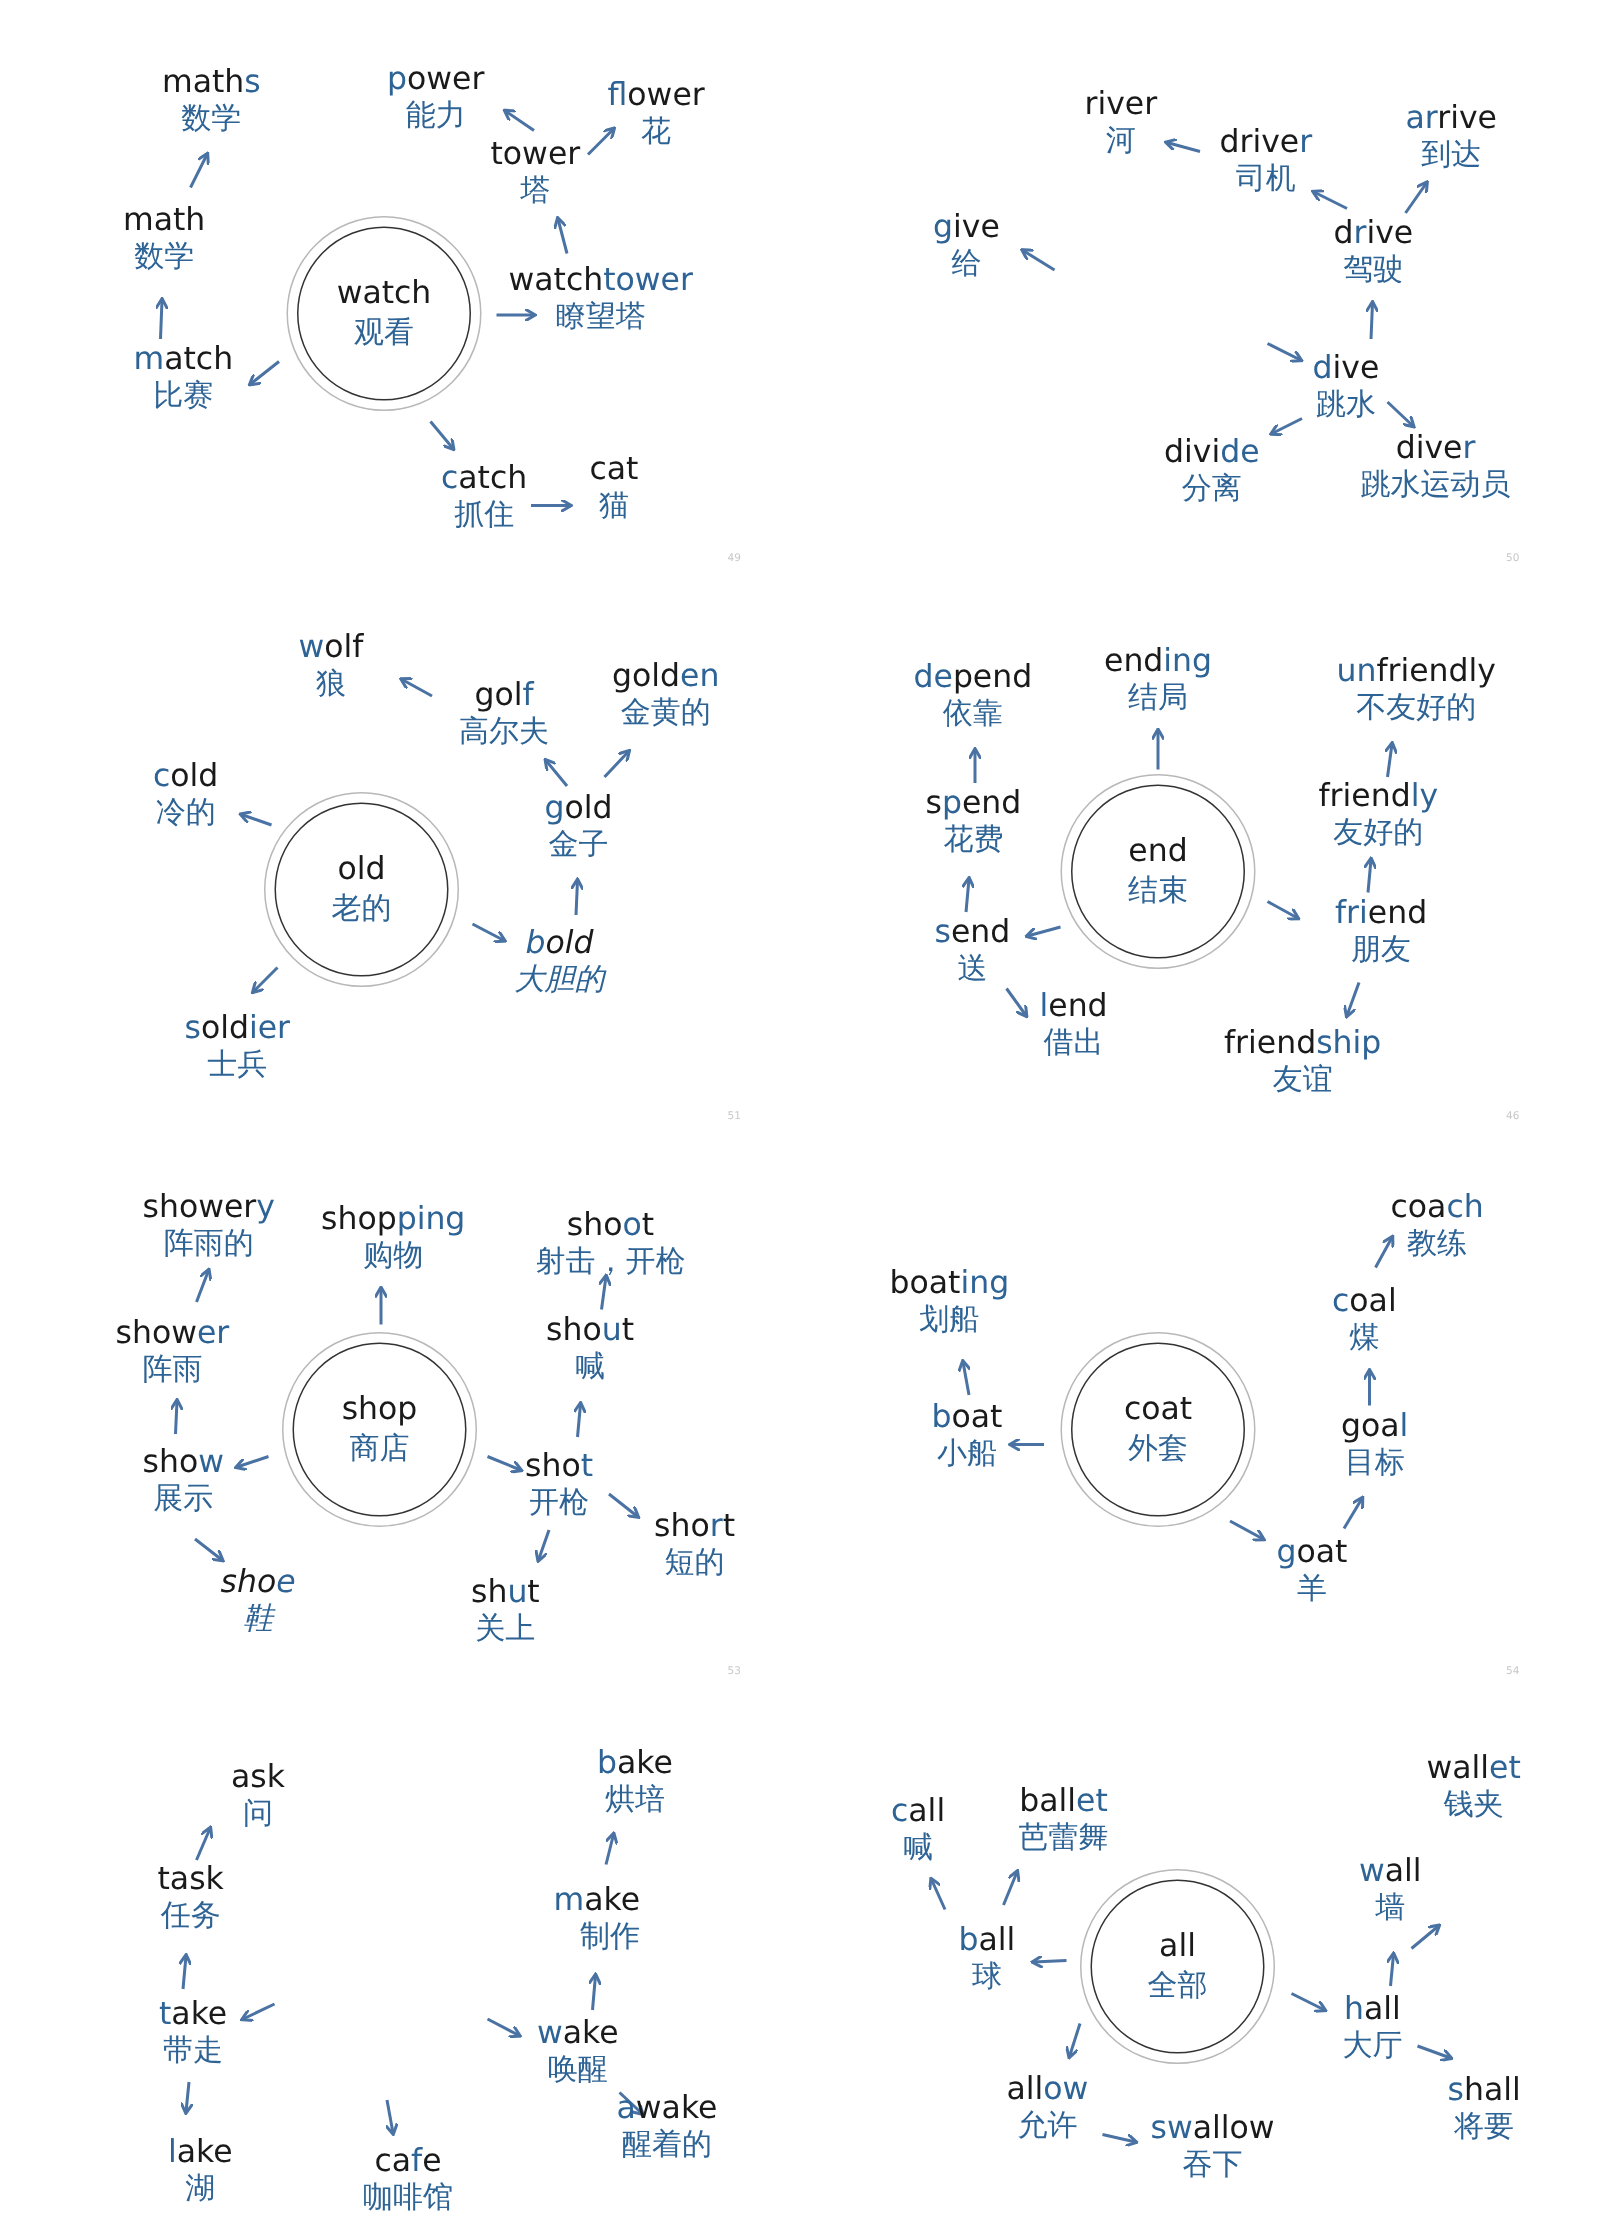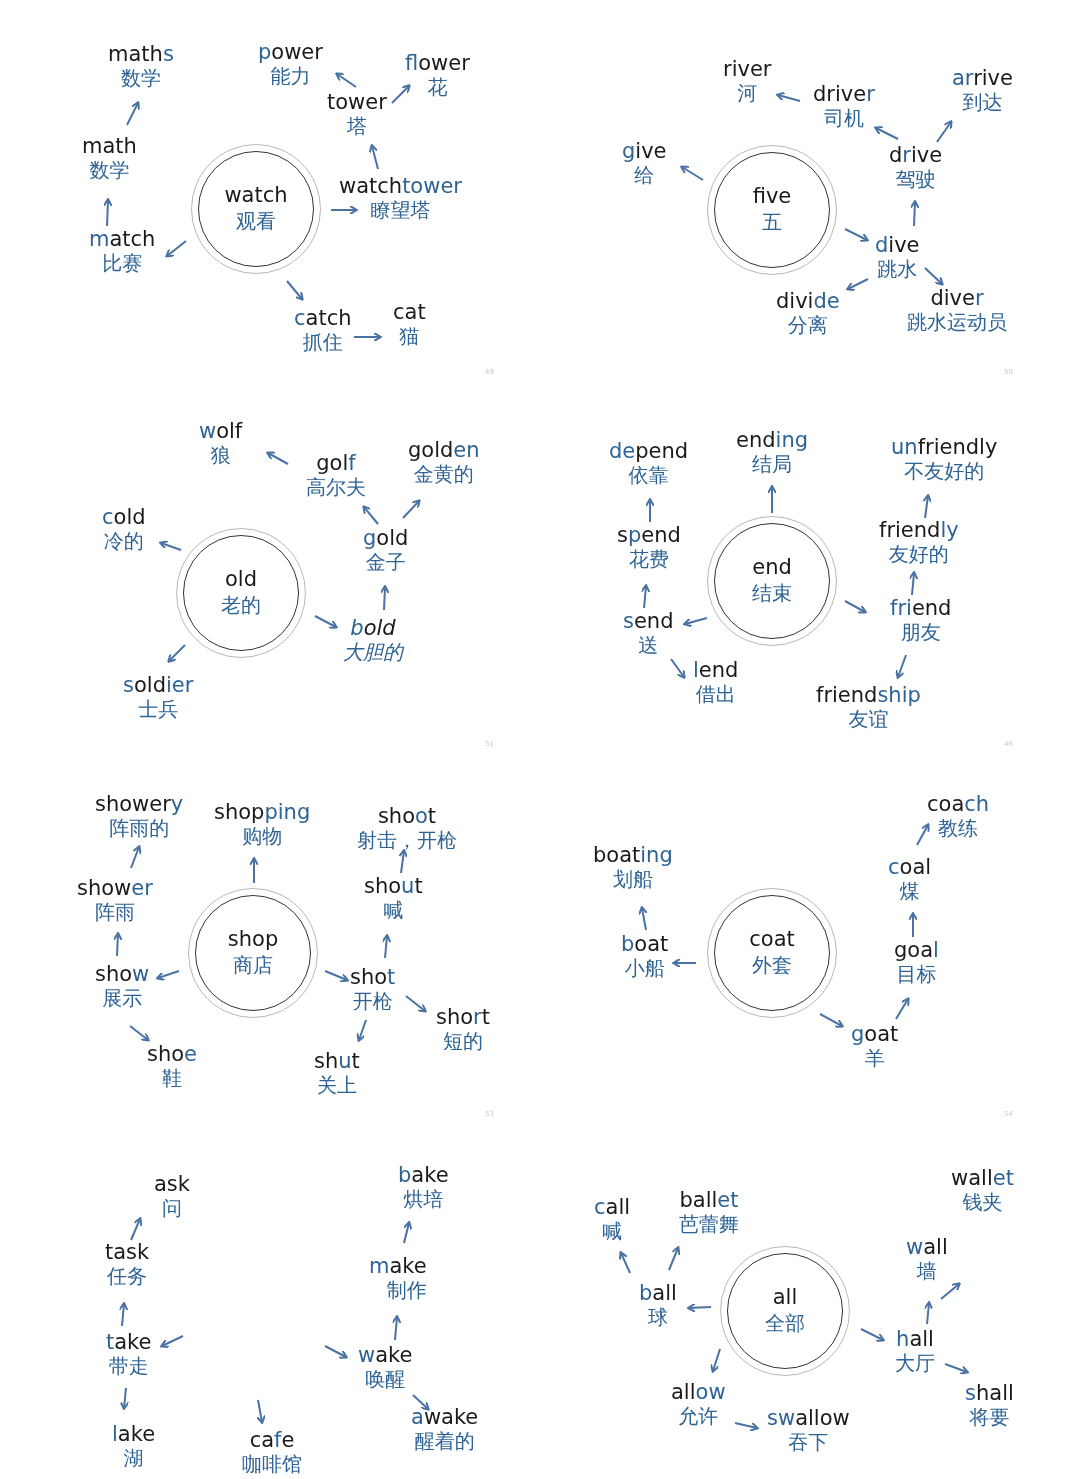--- a/index.html
+++ b/index.html
@@ -92,35 +92,29 @@
   <svg class="arrows" width="520" height="370">
     <line x1="260" y1="101" x2="238" y2="95"></line>
     <line x1="358" y1="139" x2="336" y2="128"></line>
     <line x1="397" y1="142" x2="411" y2="122"></line>
     <line x1="163" y1="180" x2="142" y2="167"></line>
     <line x1="374" y1="226" x2="375" y2="202"></line>
     <line x1="305" y1="229" x2="327" y2="240"></line>
     <line x1="328" y1="279" x2="308" y2="289"></line>
     <line x1="385" y1="268" x2="402" y2="284"></line>
   </svg>
-  <div class="center" style="left:167px;top:145px;">
-    <div class="inner">
-        <span class="en"><span>five</span></span>
-        <span class="zh">五</span>
-      </div>
-  </div>
   <div class="node" style="left:183px;top:57px;">
       <span class="en"><span>river</span></span>
       <span class="zh">河</span>
     </div>
   <div class="node" style="left:273px;top:82px;">
       <span class="en"><span>drive</span><span class="hl">r</span></span>
       <span class="zh">司机</span>
     </div>
-  <div class="node" style="left:412px;top:66px;">
+  <div class="node" style="left:397px;top:66px;">
       <span class="en"><span class="hl">ar</span><span>rive</span></span>
       <span class="zh">到达</span>
     </div>
   <div class="node" style="left:82px;top:139px;">
       <span class="en"><span class="hl">g</span><span>ive</span></span>
       <span class="zh">给</span>
     </div>
   <div class="node" style="left:349px;top:143px;">
       <span class="en"><span>d</span><span class="hl">r</span><span>ive</span></span>
       <span class="zh">驾驶</span>
@@ -288,21 +282,21 @@
       <span class="zh">展示</span>
     </div>
   <div class="node" style="left:350px;top:225px;">
       <span class="en"><span>sho</span><span class="hl">t</span></span>
       <span class="zh">开枪</span>
     </div>
   <div class="node" style="left:436px;top:265px;">
       <span class="en"><span>sho</span><span class="hl">r</span><span>t</span></span>
       <span class="zh">短的</span>
     </div>
-  <div class="node" style="left:147px;top:302px;">
+  <div class="node" style="left:147px;top:302px;font-style:italic;">
       <span class="en"><span>sho</span><span class="hl">e</span></span>
       <span class="zh">鞋</span>
     </div>
   <div class="node" style="left:314px;top:309px;">
       <span class="en"><span>sh</span><span class="hl">u</span><span>t</span></span>
       <span class="zh">关上</span>
     </div>
   <div class="pagenum" style="left:485px;top:370px;">53</div>
 </div>
 
@@ -385,21 +379,21 @@
       <span class="zh">唤醒</span>
     </div>
   <div class="node" style="left:112px;top:312px;">
       <span class="en"><span class="hl">l</span><span>ake</span></span>
       <span class="zh">湖</span>
     </div>
   <div class="node" style="left:242px;top:318px;">
       <span class="en"><span>ca</span><span class="hl">f</span><span>e</span></span>
       <span class="zh">咖啡馆</span>
     </div>
-  <div class="node" style="left:411px;top:295px;text-align:center;">
+  <div class="node" style="left:411px;top:283px;text-align:center;">
       <span class="en"><span class="hl">a</span><span>wake</span></span>
       <span class="zh">醒着的</span>
     </div>
 </div>
 
 <div class="slide" style="left:540px;top:1110px;">
   <svg class="arrows" width="520" height="370">
     <line x1="90" y1="163" x2="81" y2="143"></line>
     <line x1="129" y1="160" x2="138" y2="138"></line>
     <line x1="401" y1="189" x2="419" y2="174"></line>

